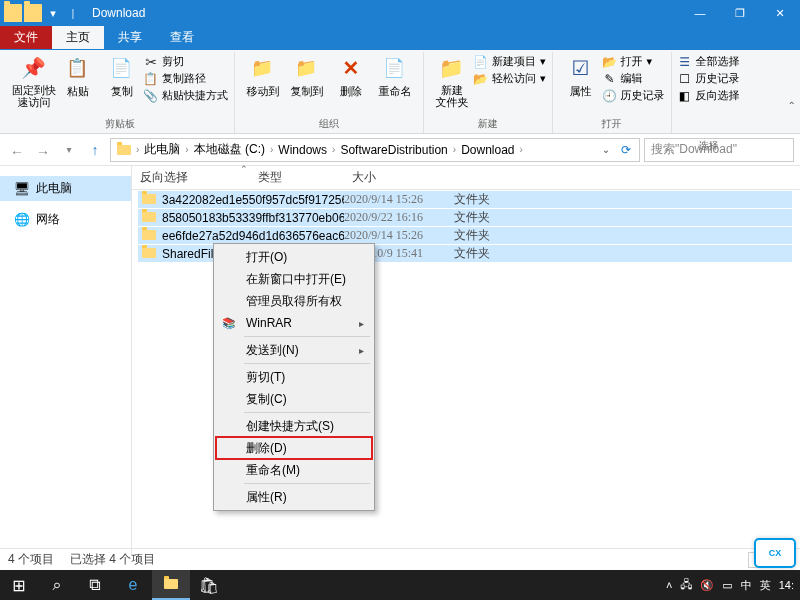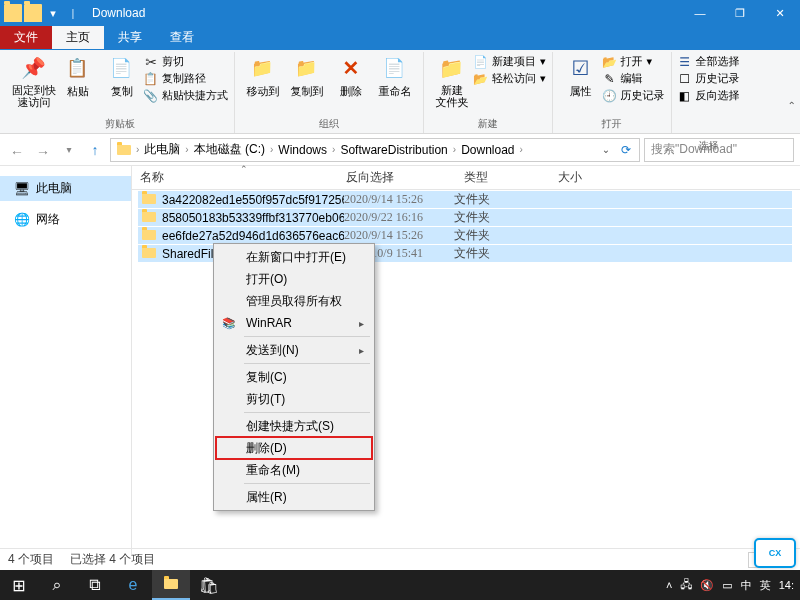--- a/index.html
+++ b/index.html
@@ -293,21 +293,20 @@
       </div>
     <div style="height:6px;"></div>
     <div class="item">
         <span class="miniico globe"></span>
         <span>网络</span>
       </div>
   </div>
   <div class="filepane">
     <div class="colhead">
       <span class="sortarrow">⌃</span>
-      <div class="col-name">名称</div>
       <div class="col-date">反向选择</div>
       <div class="col-type">类型</div>
       <div class="col-size">大小</div>
     </div>
     <div class="filelist">
       <div class="filerow">
           <span class="fico"><span class="folder-icon"></span></span>
           <span class="fname">3a422082ed1e550f957dc5f917256862</span>
           <span class="fdate">2020/9/14 15:26</span>
           <span class="ftype">文件夹</span>
@@ -329,44 +328,44 @@
           <span class="fname">SharedFileCache</span>
           <span class="fdate">2020/10/9 15:41</span>
           <span class="ftype">文件夹</span>
         </div>
     </div>
   </div>
 </div>
 
 <div class="ctxmenu">
   <div class="mi">
+      <span>打开(O)</span>
+    </div>
+  <div class="mi">
       <span>在新窗口中打开(E)</span>
-    </div>
-  <div class="mi">
-      <span>打开(O)</span>
     </div>
   <div class="mi">
       <span>管理员取得所有权</span>
     </div>
   <div class="mi">
       <span class="mico winrar"></span>
       <span>WinRAR</span>
       <span class="arrow">▸</span>
     </div>
   <hr>
   <div class="mi">
       <span>发送到(N)</span>
       <span class="arrow">▸</span>
     </div>
   <hr>
   <div class="mi">
+      <span>剪切(T)</span>
+    </div>
+  <div class="mi">
       <span>复制(C)</span>
-    </div>
-  <div class="mi">
-      <span>剪切(T)</span>
     </div>
   <hr>
   <div class="mi">
       <span>创建快捷方式(S)</span>
     </div>
   <div class="mi highlight">
       <span>删除(D)</span>
     </div>
   <div class="mi">
       <span>重命名(M)</span>

